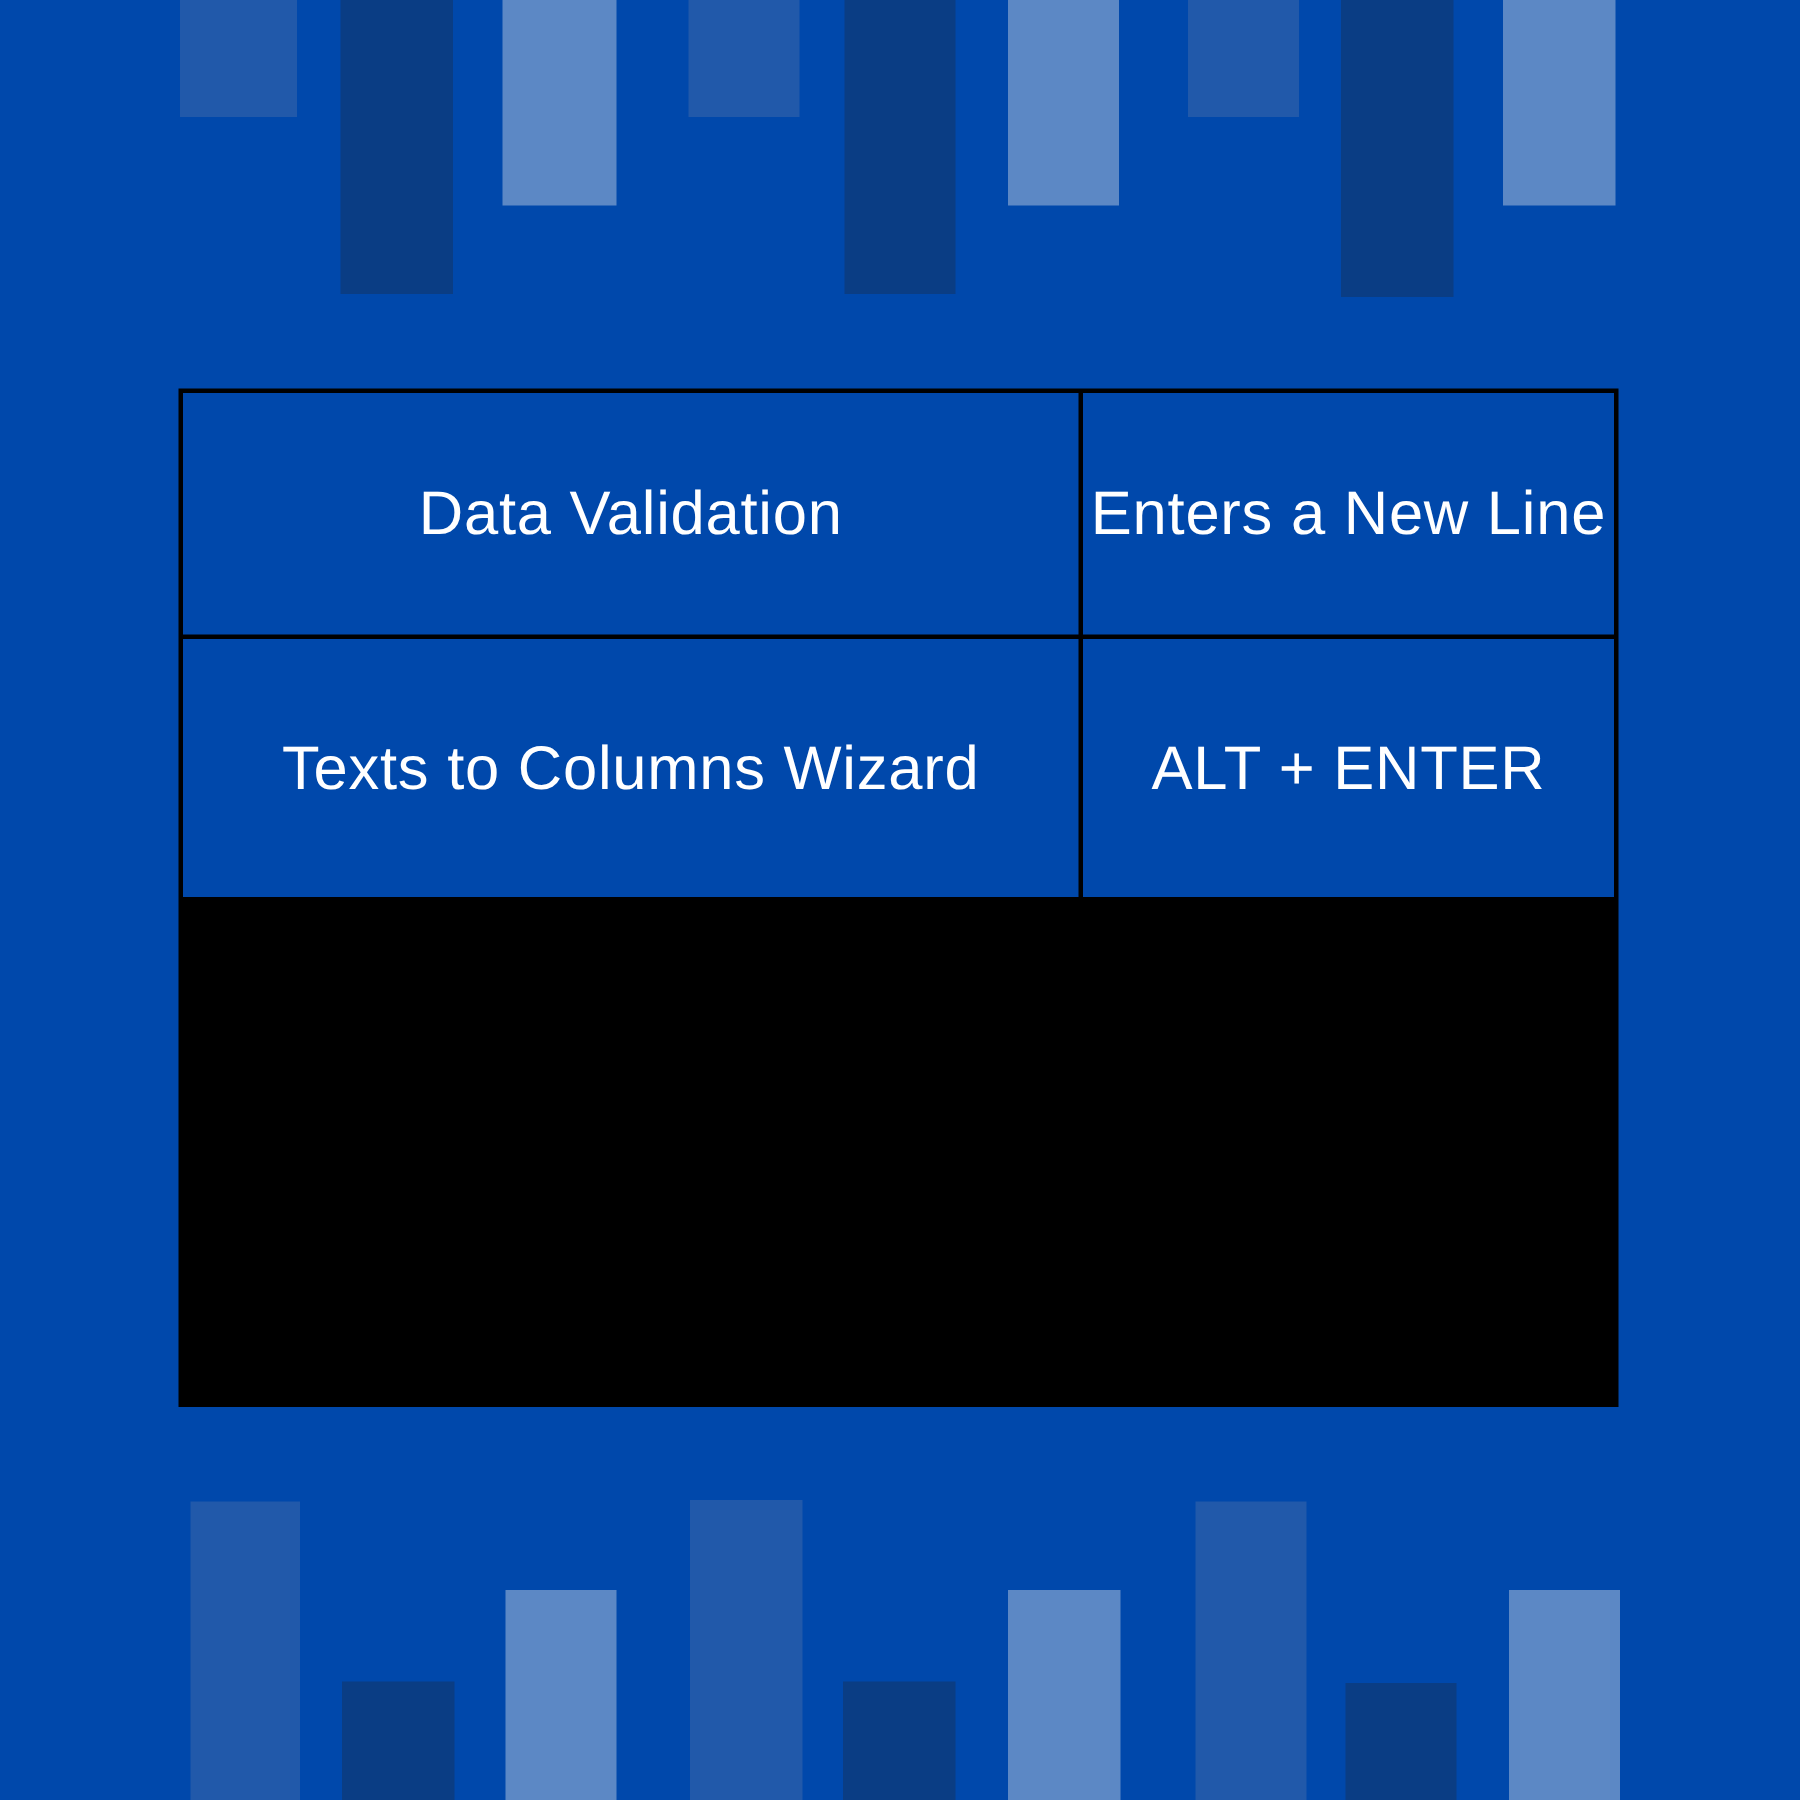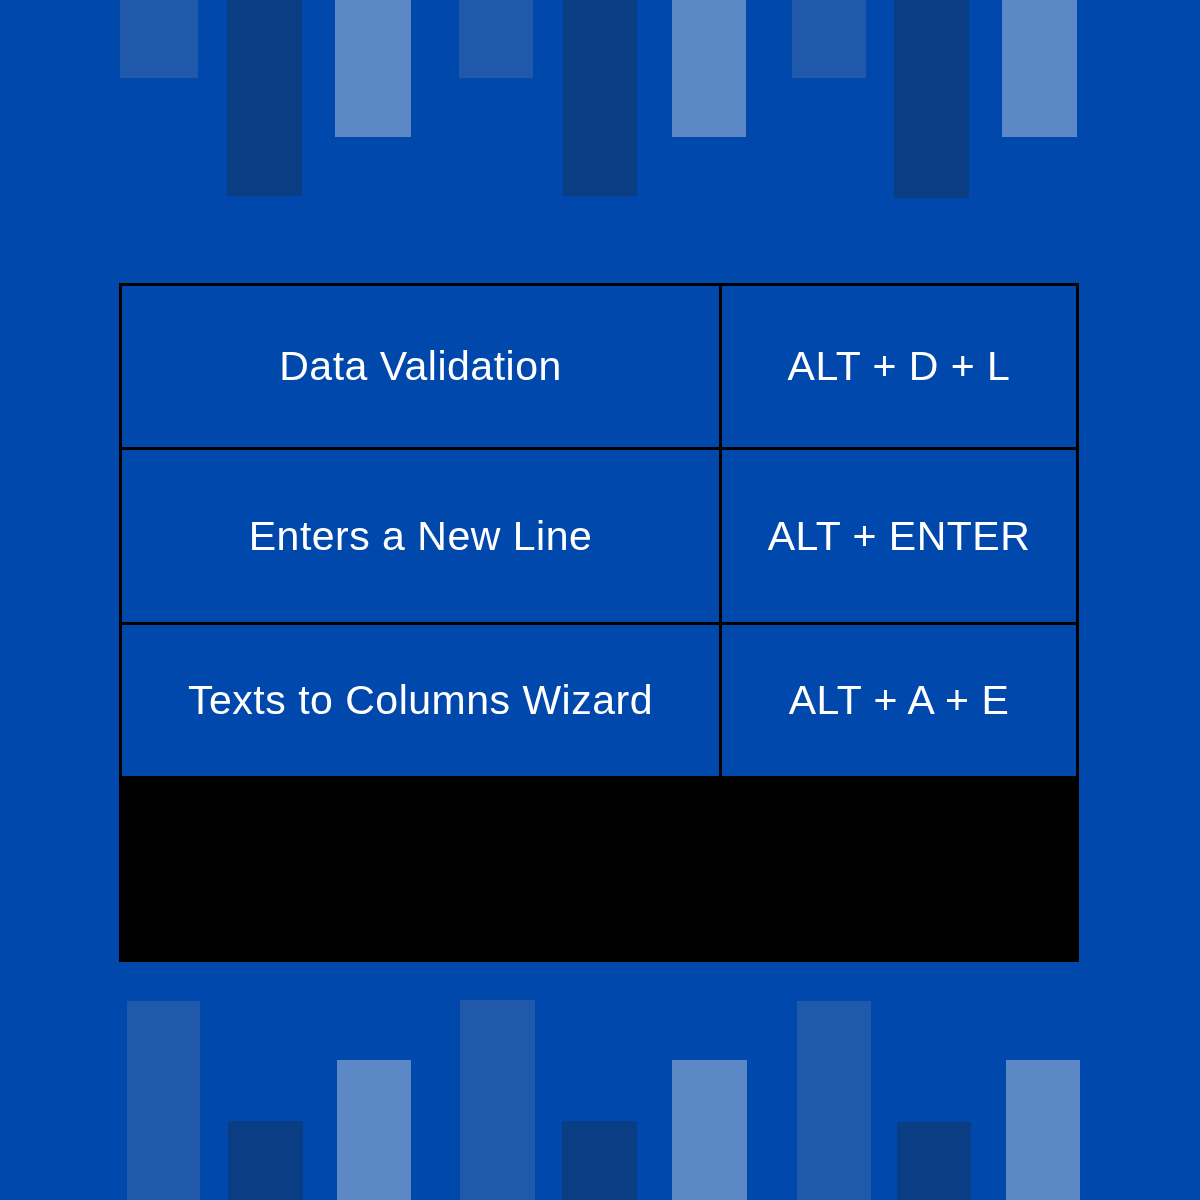--- a/index.html
+++ b/index.html
@@ -28,21 +28,20 @@
   .shortcut-table{
     position:absolute;
     left:119px;top:259px;
     width:954px;height:673px;
     background:var(--table-border);
     padding:3px;
     display:grid;
     grid-template-columns:597px 1fr;
     grid-template-rows:161px 172px 151px 180px;
     gap:3px;
-    margin-top:24px;
   }
   .cell{
     background:var(--bg);
     display:flex;
     align-items:center;
     justify-content:center;
     color:var(--text);
     font-size:41px;
     font-weight:500;
     letter-spacing:0.5px;
@@ -59,25 +58,23 @@
   <div class="bar top medium" style="left:459px;width:74px;height:78px;"></div>
   <div class="bar top dark" style="left:563px;width:74px;height:196px;"></div>
   <div class="bar top light" style="left:672px;width:74px;height:137px;"></div>
   <div class="bar top medium" style="left:792px;width:74px;height:78px;"></div>
   <div class="bar top dark" style="left:894px;width:75px;height:198px;"></div>
   <div class="bar top light" style="left:1002px;width:75px;height:137px;"></div>
 </div>
 
 <div class="shortcut-table">
   <div class="cell">Data Validation</div>
-  <div class="cell">ALT + D + L</div>
   <div class="cell">Enters a New Line</div>
+  <div class="cell">Texts to Columns Wizard</div>
   <div class="cell">ALT + ENTER</div>
-  <div class="cell">Texts to Columns Wizard</div>
-  <div class="cell">ALT + A + E</div>
 </div>
 
 <div>
   <div class="bar bottom medium" style="left:127px;width:73px;height:199px;"></div>
   <div class="bar bottom dark" style="left:228px;width:75px;height:79px;"></div>
   <div class="bar bottom light" style="left:337px;width:74px;height:140px;"></div>
   <div class="bar bottom medium" style="left:460px;width:75px;height:200px;"></div>
   <div class="bar bottom dark" style="left:562px;width:75px;height:79px;"></div>
   <div class="bar bottom light" style="left:672px;width:75px;height:140px;"></div>
   <div class="bar bottom medium" style="left:797px;width:74px;height:199px;"></div>

